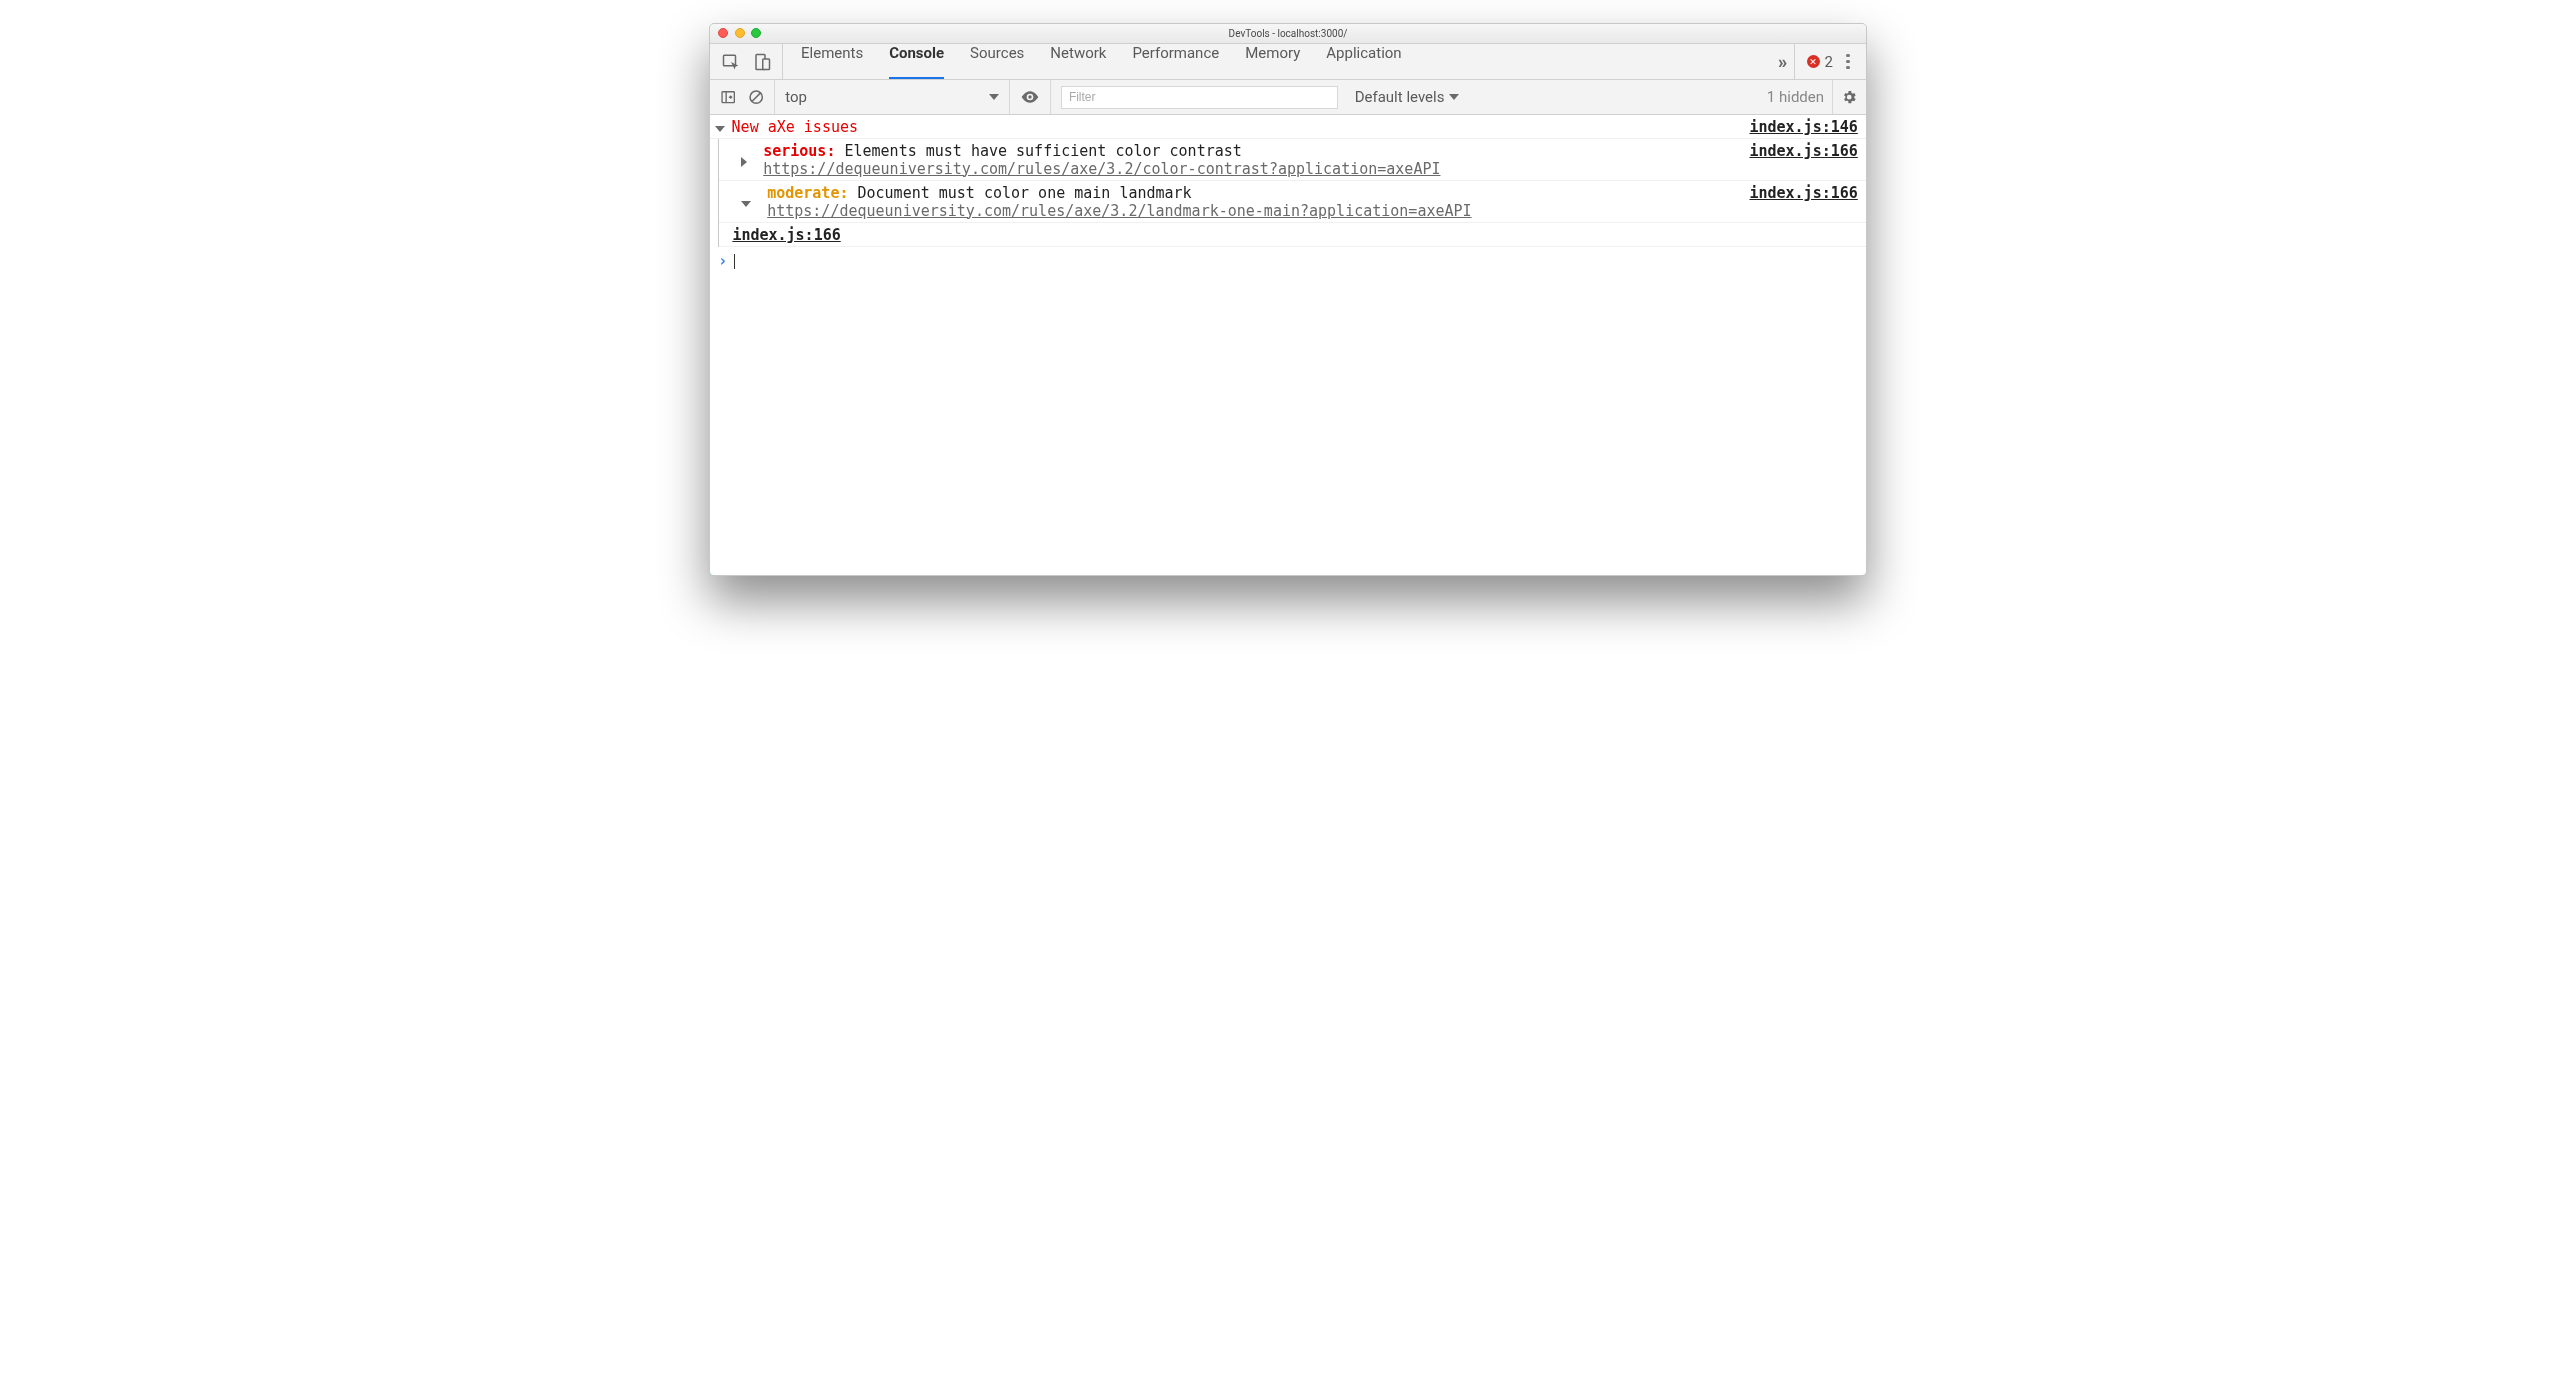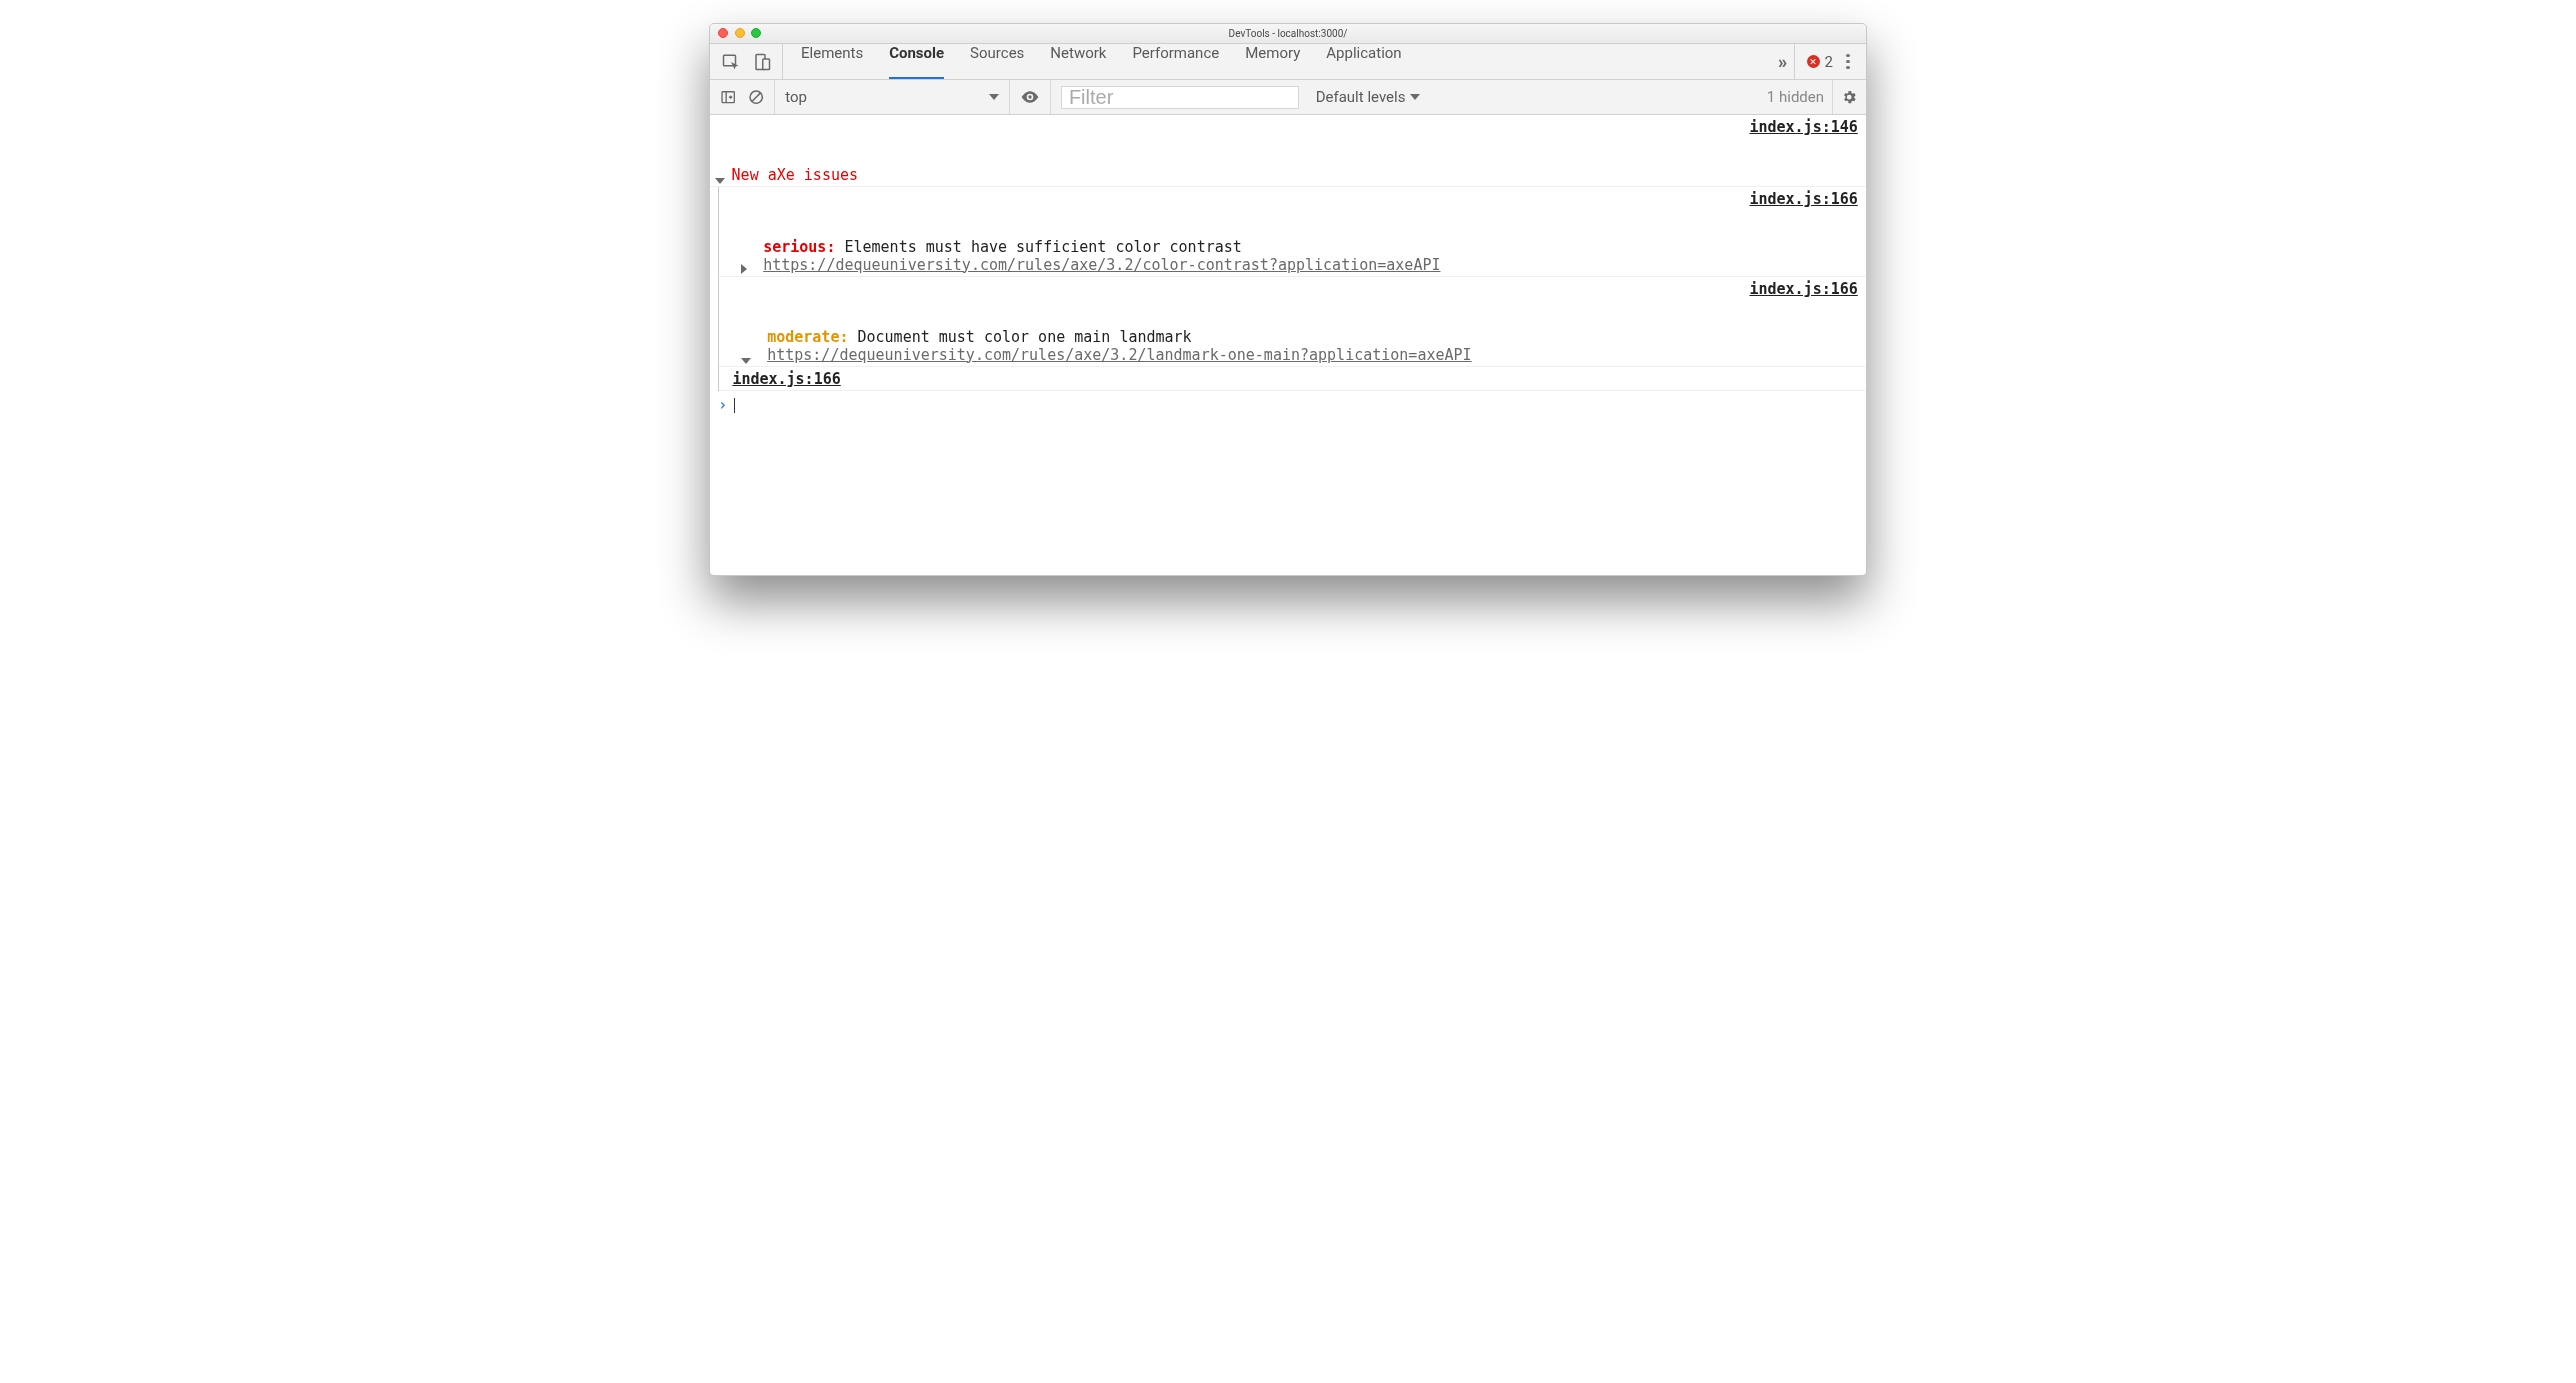--- a/index.html
+++ b/index.html
@@ -72,34 +72,34 @@
     border-bottom: 0.8px solid #d0d0d0;
     background:#f3f3f3;
     display:flex; align-items:center;
     color:#5a5a5a;
     font-size:15px;
   }
   .tb-sec { display:flex; align-items:center; height:100%; padding:0 10px; border-right:0.8px solid #d9d9d9; gap:11.5px;}
   .tb-sec.noborder { border-right:none;}
   .context { display:flex; align-items:center; gap:6.6px; min-width:214px; justify-content:space-between;}
   .filter-input {
-    background:#fff; border:0.8px solid #d7d7d7; height:23px; width:238px; font-size:20px;
+    background:#fff; border:0.8px solid #d7d7d7; height:23px; width:277px; font-size:12px;
     padding:1.6px 6.6px; color:#222;
   }
   .filter-input::placeholder{color:#aaa;}
   .levels { display:flex; align-items:center; gap:5px;}
   .spacer{flex:1;}
   .hidden-count{color:#888; padding-right:8.2px;}
   .gear { padding:0 8.2px; border-left:0.8px solid #d9d9d9; height:100%; display:flex;align-items:center;}
 
   
   .console-body { background:#fff; min-height:460px; font-family: Menlo, Consolas, monospace; font-size:15px; color:#222;}
   .row { border-bottom: 0.8px solid #f0f0f0; padding: 2.5px 8.2px 2.5px 5px; display:flex; align-items:flex-start;}
   .row:first-child{border-top:none;}
-  .row .left { flex:1; display:flex; align-items:flex-end; gap:6.6px;margin-top:48px;}
+  .row .left { flex:1; display:flex; align-items:center; gap:6.6px;}
   .row .src { color:#222; text-decoration: underline; font-family: Menlo, Consolas, monospace; white-space:nowrap; font-weight:600; padding-left:8.2px;}
   .disc { width:0;height:0;display:inline-block;margin-top:5.8px;}
   .disc.down{border-left:5px solid transparent;border-right:5px solid transparent;border-top:6.6px solid #6b6b6b;}
   .disc.right{border-top:5px solid transparent;border-bottom:5px solid transparent;border-left:6.6px solid #6b6b6b;}
   .group-title{color:#e80000; font-family: Menlo, Consolas, monospace;}
   .nested{padding-left:16.4px;}
   .tree-rail{border-left:1.6px solid #c9c9c9; margin-left:8.2px;}
   .msg-block{padding-left:10px;}
   .sev{font-weight:700;}
   .sev.serious{color:#e80000;}

